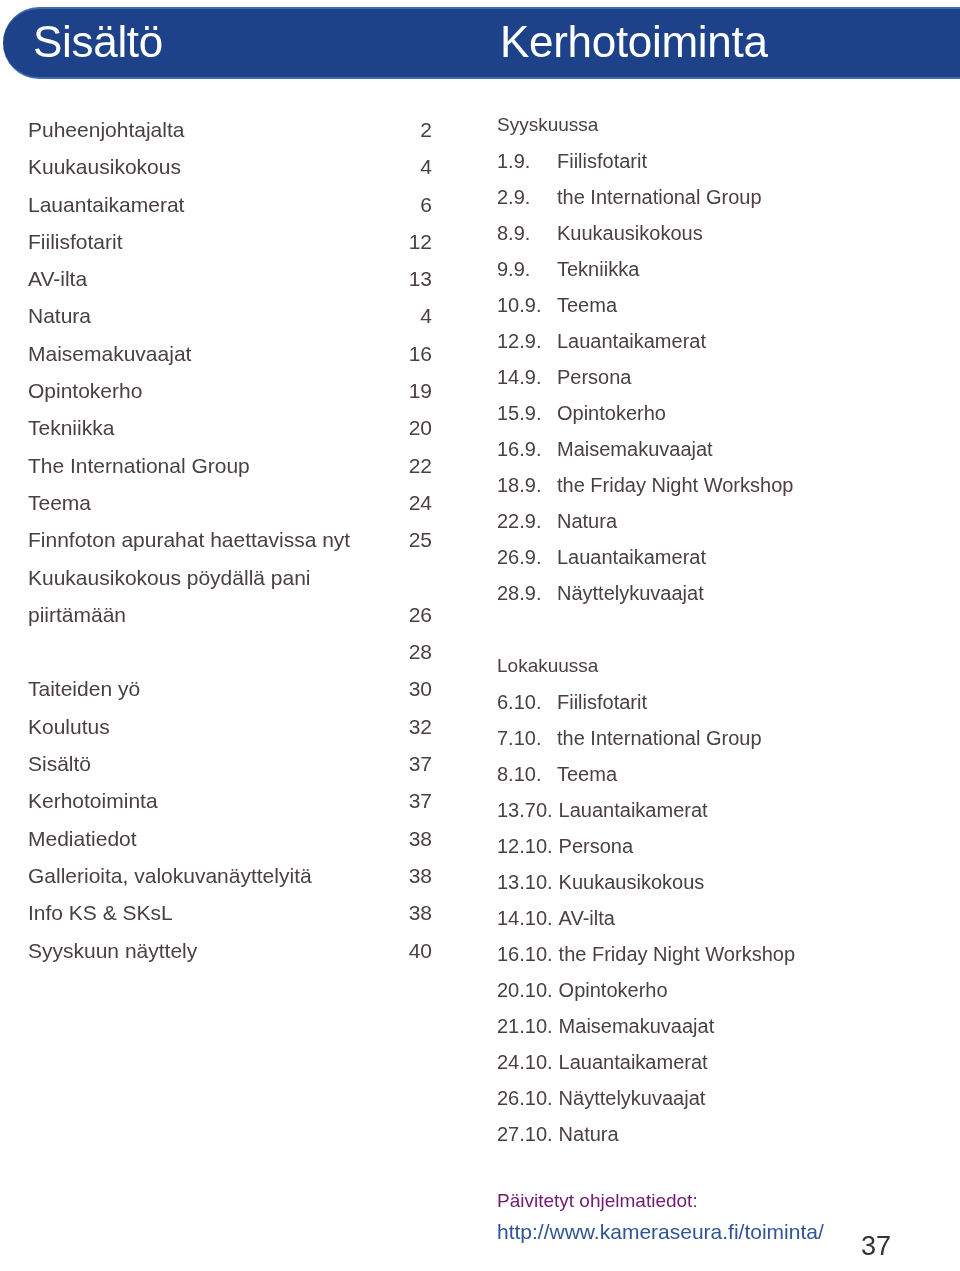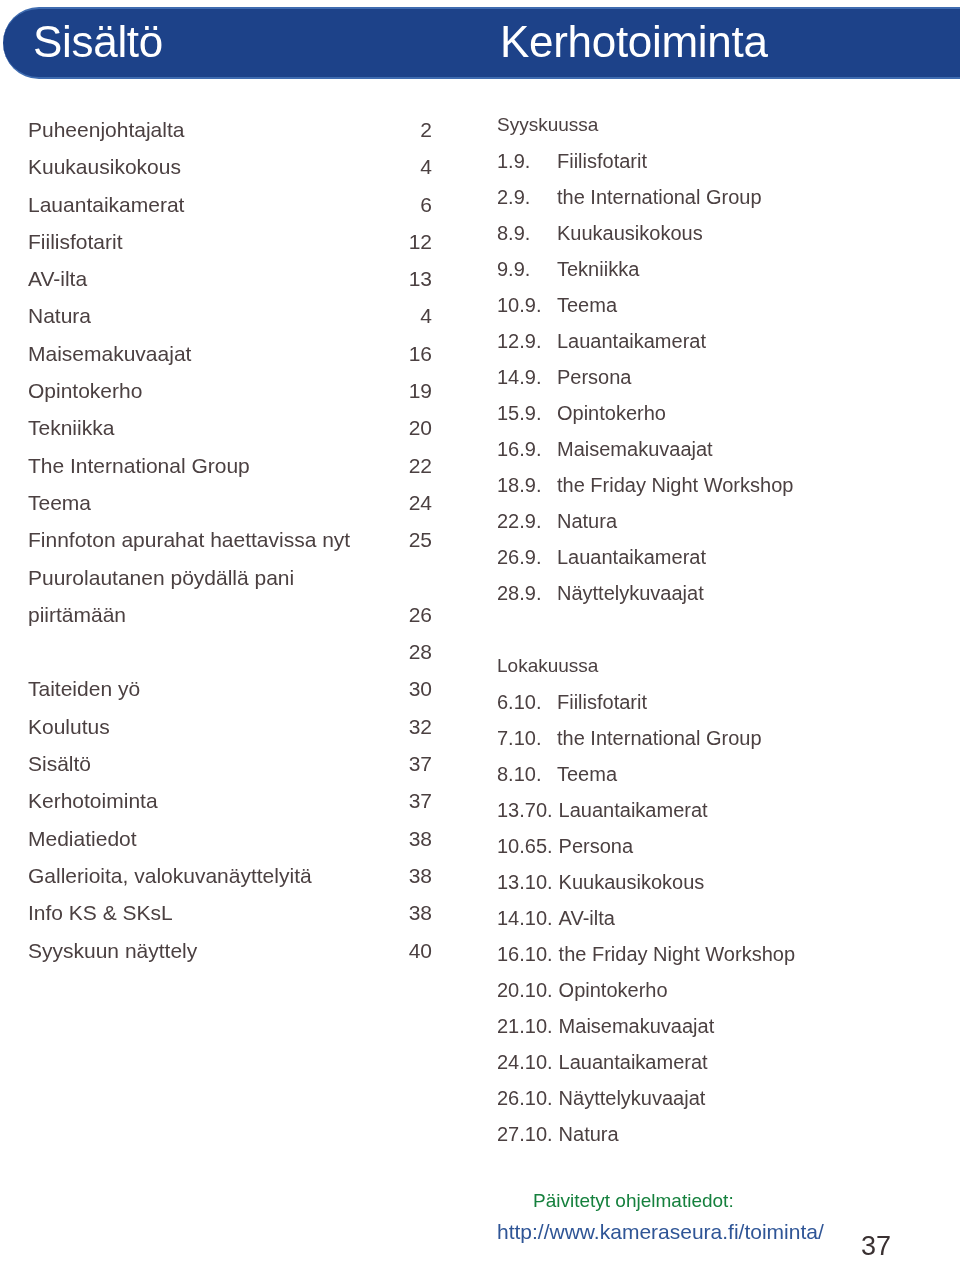--- a/index.html
+++ b/index.html
@@ -133,23 +133,22 @@
   
   #footer {
     position: absolute;
     left: 497px;
     top: 1186px;
     width: 420px;
   }
   #footer-label {
     font-size: 19px;
     line-height: 30px;
-    color: #15803d;
-    white-space: nowrap;
-    margin-left: 36px;
+    color: #701a75;
+    white-space: nowrap;
   }
   #footer-url {
     font-size: 21px;
     line-height: 32px;
     color: #2f5596;
     white-space: nowrap;
     text-decoration: none;
     text-align: right;
   }
   #page-number {
@@ -226,21 +225,21 @@
         <span class="toc-label">Teema</span>
         <span class="toc-leader"></span>
         <span class="toc-page">24</span>
       </div>
       <div class="toc-row">
         <span class="toc-label">Finnfoton apurahat haettavissa nyt</span>
         <span class="toc-leader"></span>
         <span class="toc-page">25</span>
       </div>
       <div class="toc-row no-leader">
-        <span class="toc-label">Puurolautanen pöydällä pani</span>
+        <span class="toc-label">Kuukausikokous pöydällä pani</span>
         <span class="toc-leader"></span>
         <span class="toc-page"></span>
       </div>
       <div class="toc-row">
         <span class="toc-label">piirtämään</span>
         <span class="toc-leader"></span>
         <span class="toc-page">26</span>
       </div>
       <div class="toc-row">
         <span class="toc-leader"></span>
@@ -356,21 +355,21 @@
         </div>
         <div class="event-row">
           <span class="event-date">8.10.</span>
           <span class="event-name">Teema</span>
         </div>
         <div class="event-row">
           <span class="event-date">13.70.</span>
           <span class="event-name">Lauantaikamerat</span>
         </div>
         <div class="event-row">
-          <span class="event-date">10.65.</span>
+          <span class="event-date">12.10.</span>
           <span class="event-name">Persona</span>
         </div>
         <div class="event-row">
           <span class="event-date">13.10.</span>
           <span class="event-name">Kuukausikokous</span>
         </div>
         <div class="event-row">
           <span class="event-date">14.10.</span>
           <span class="event-name">AV-ilta</span>
         </div>

